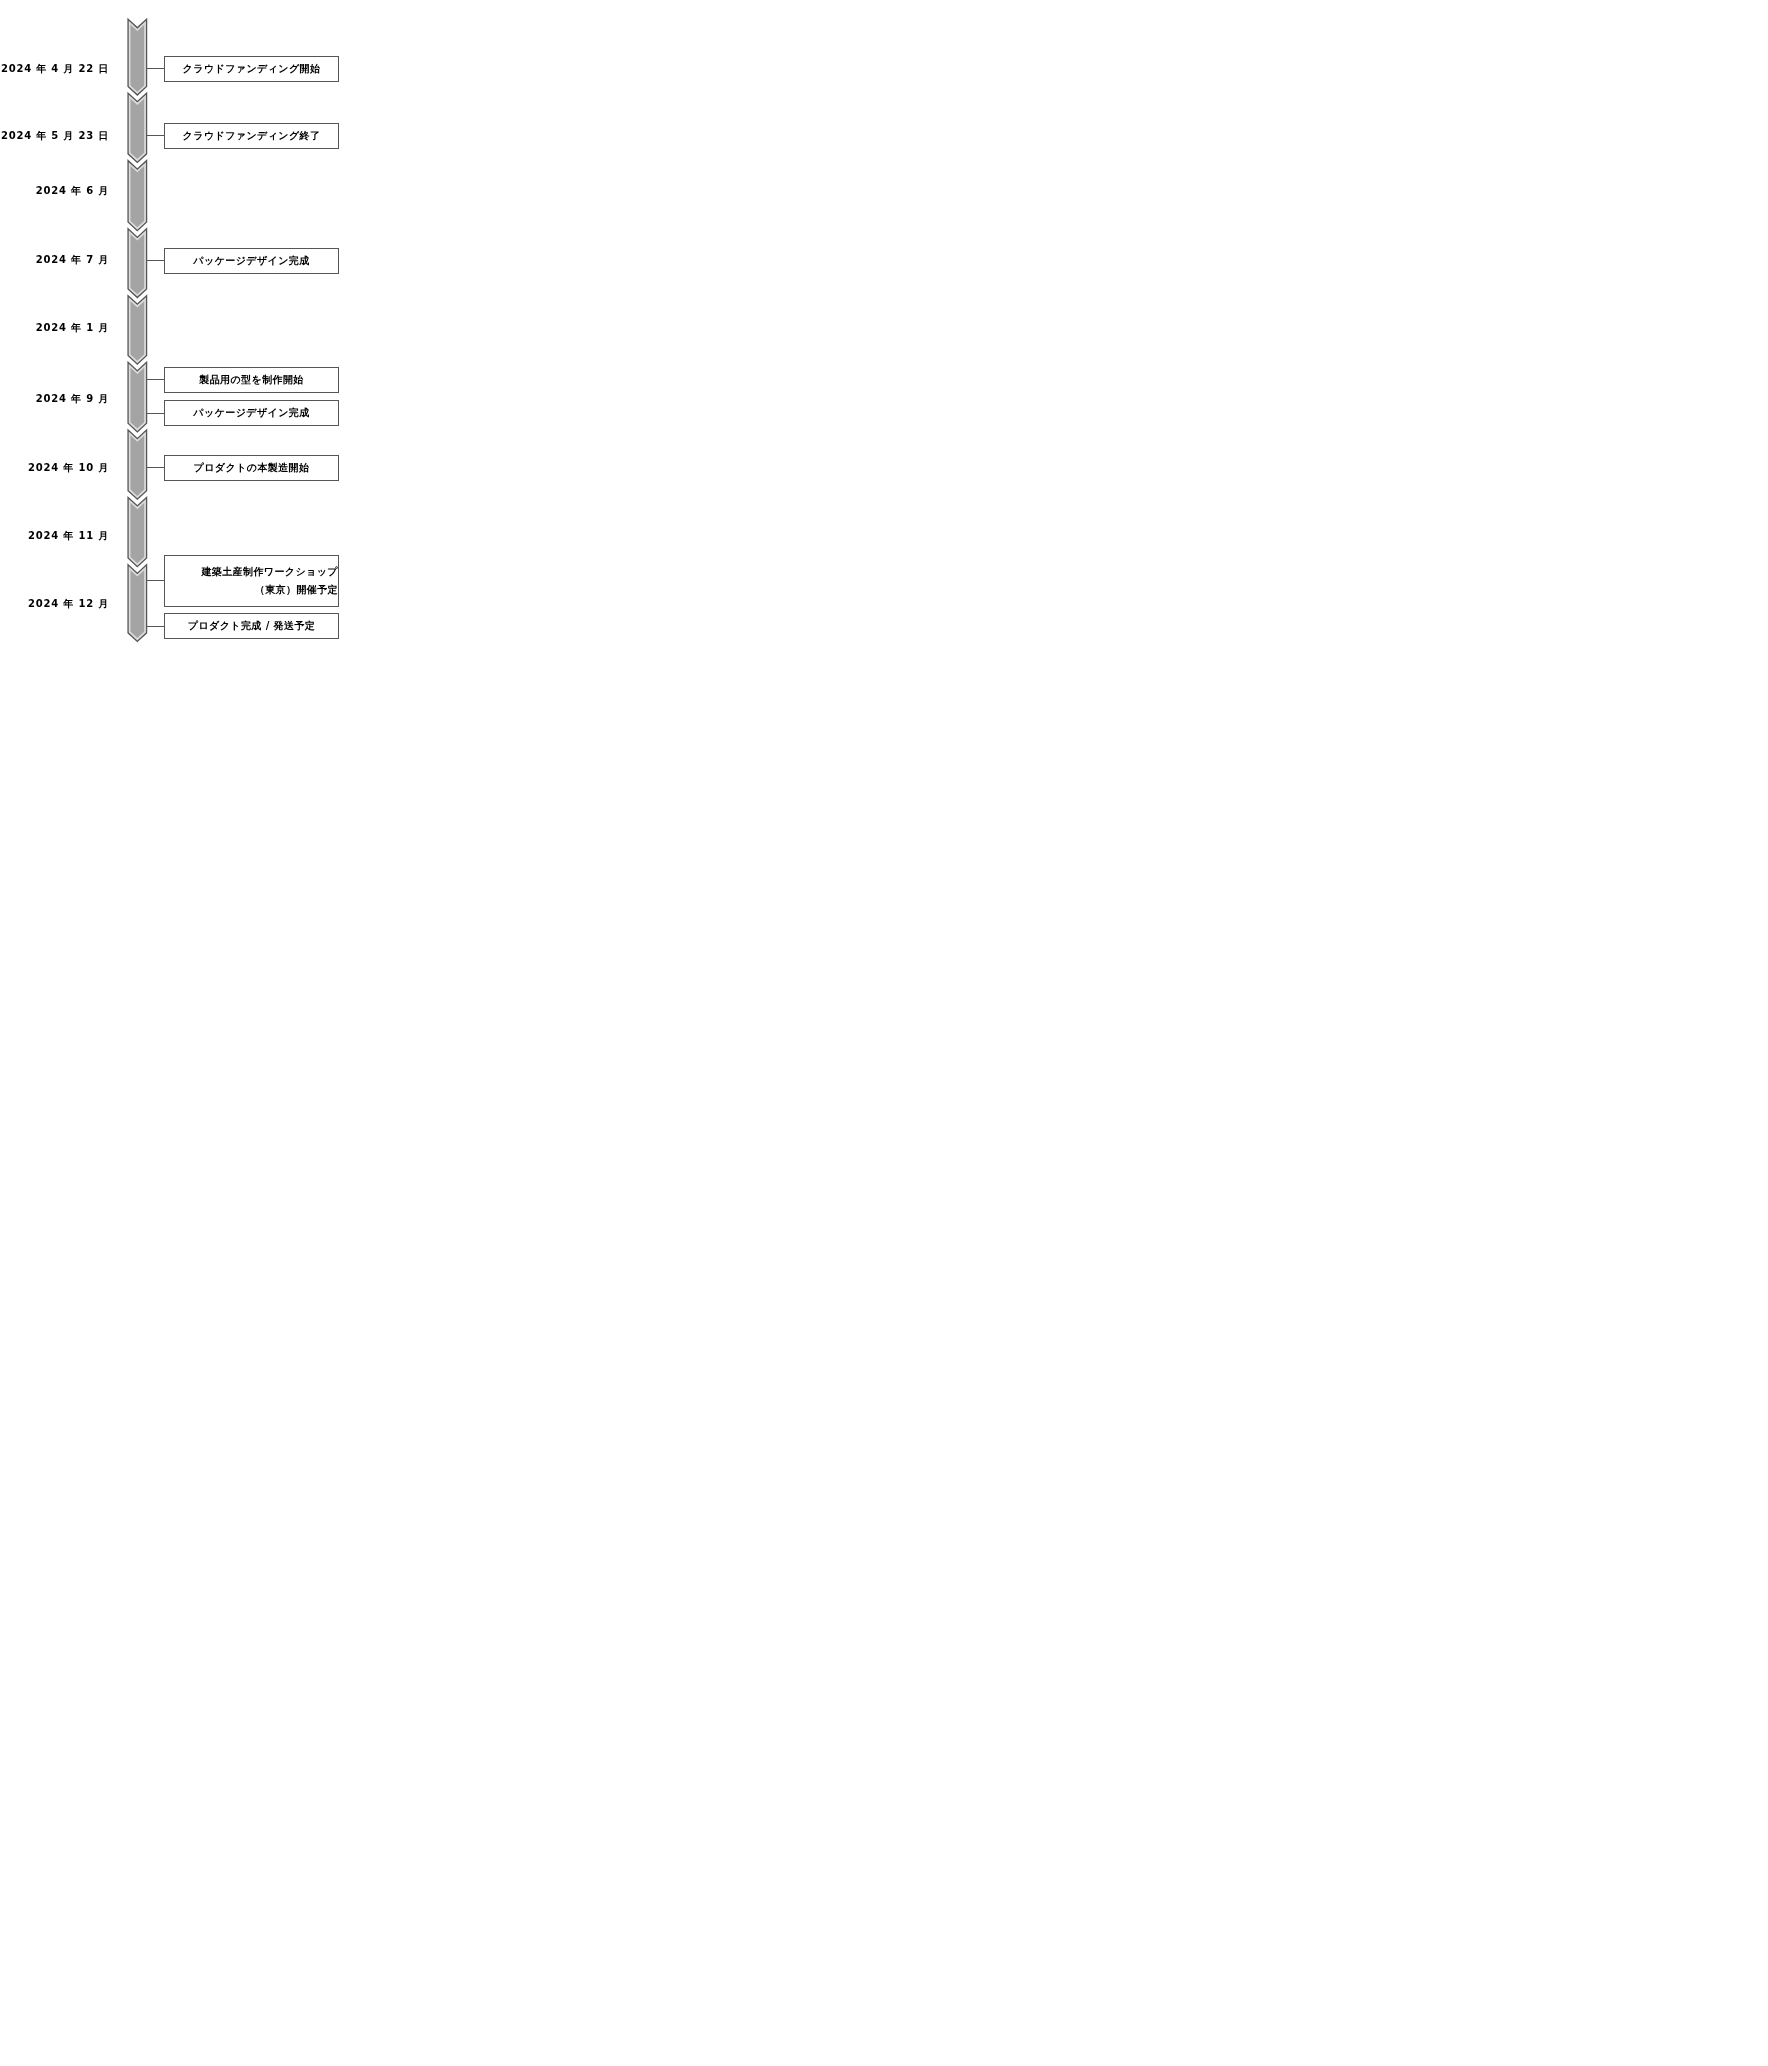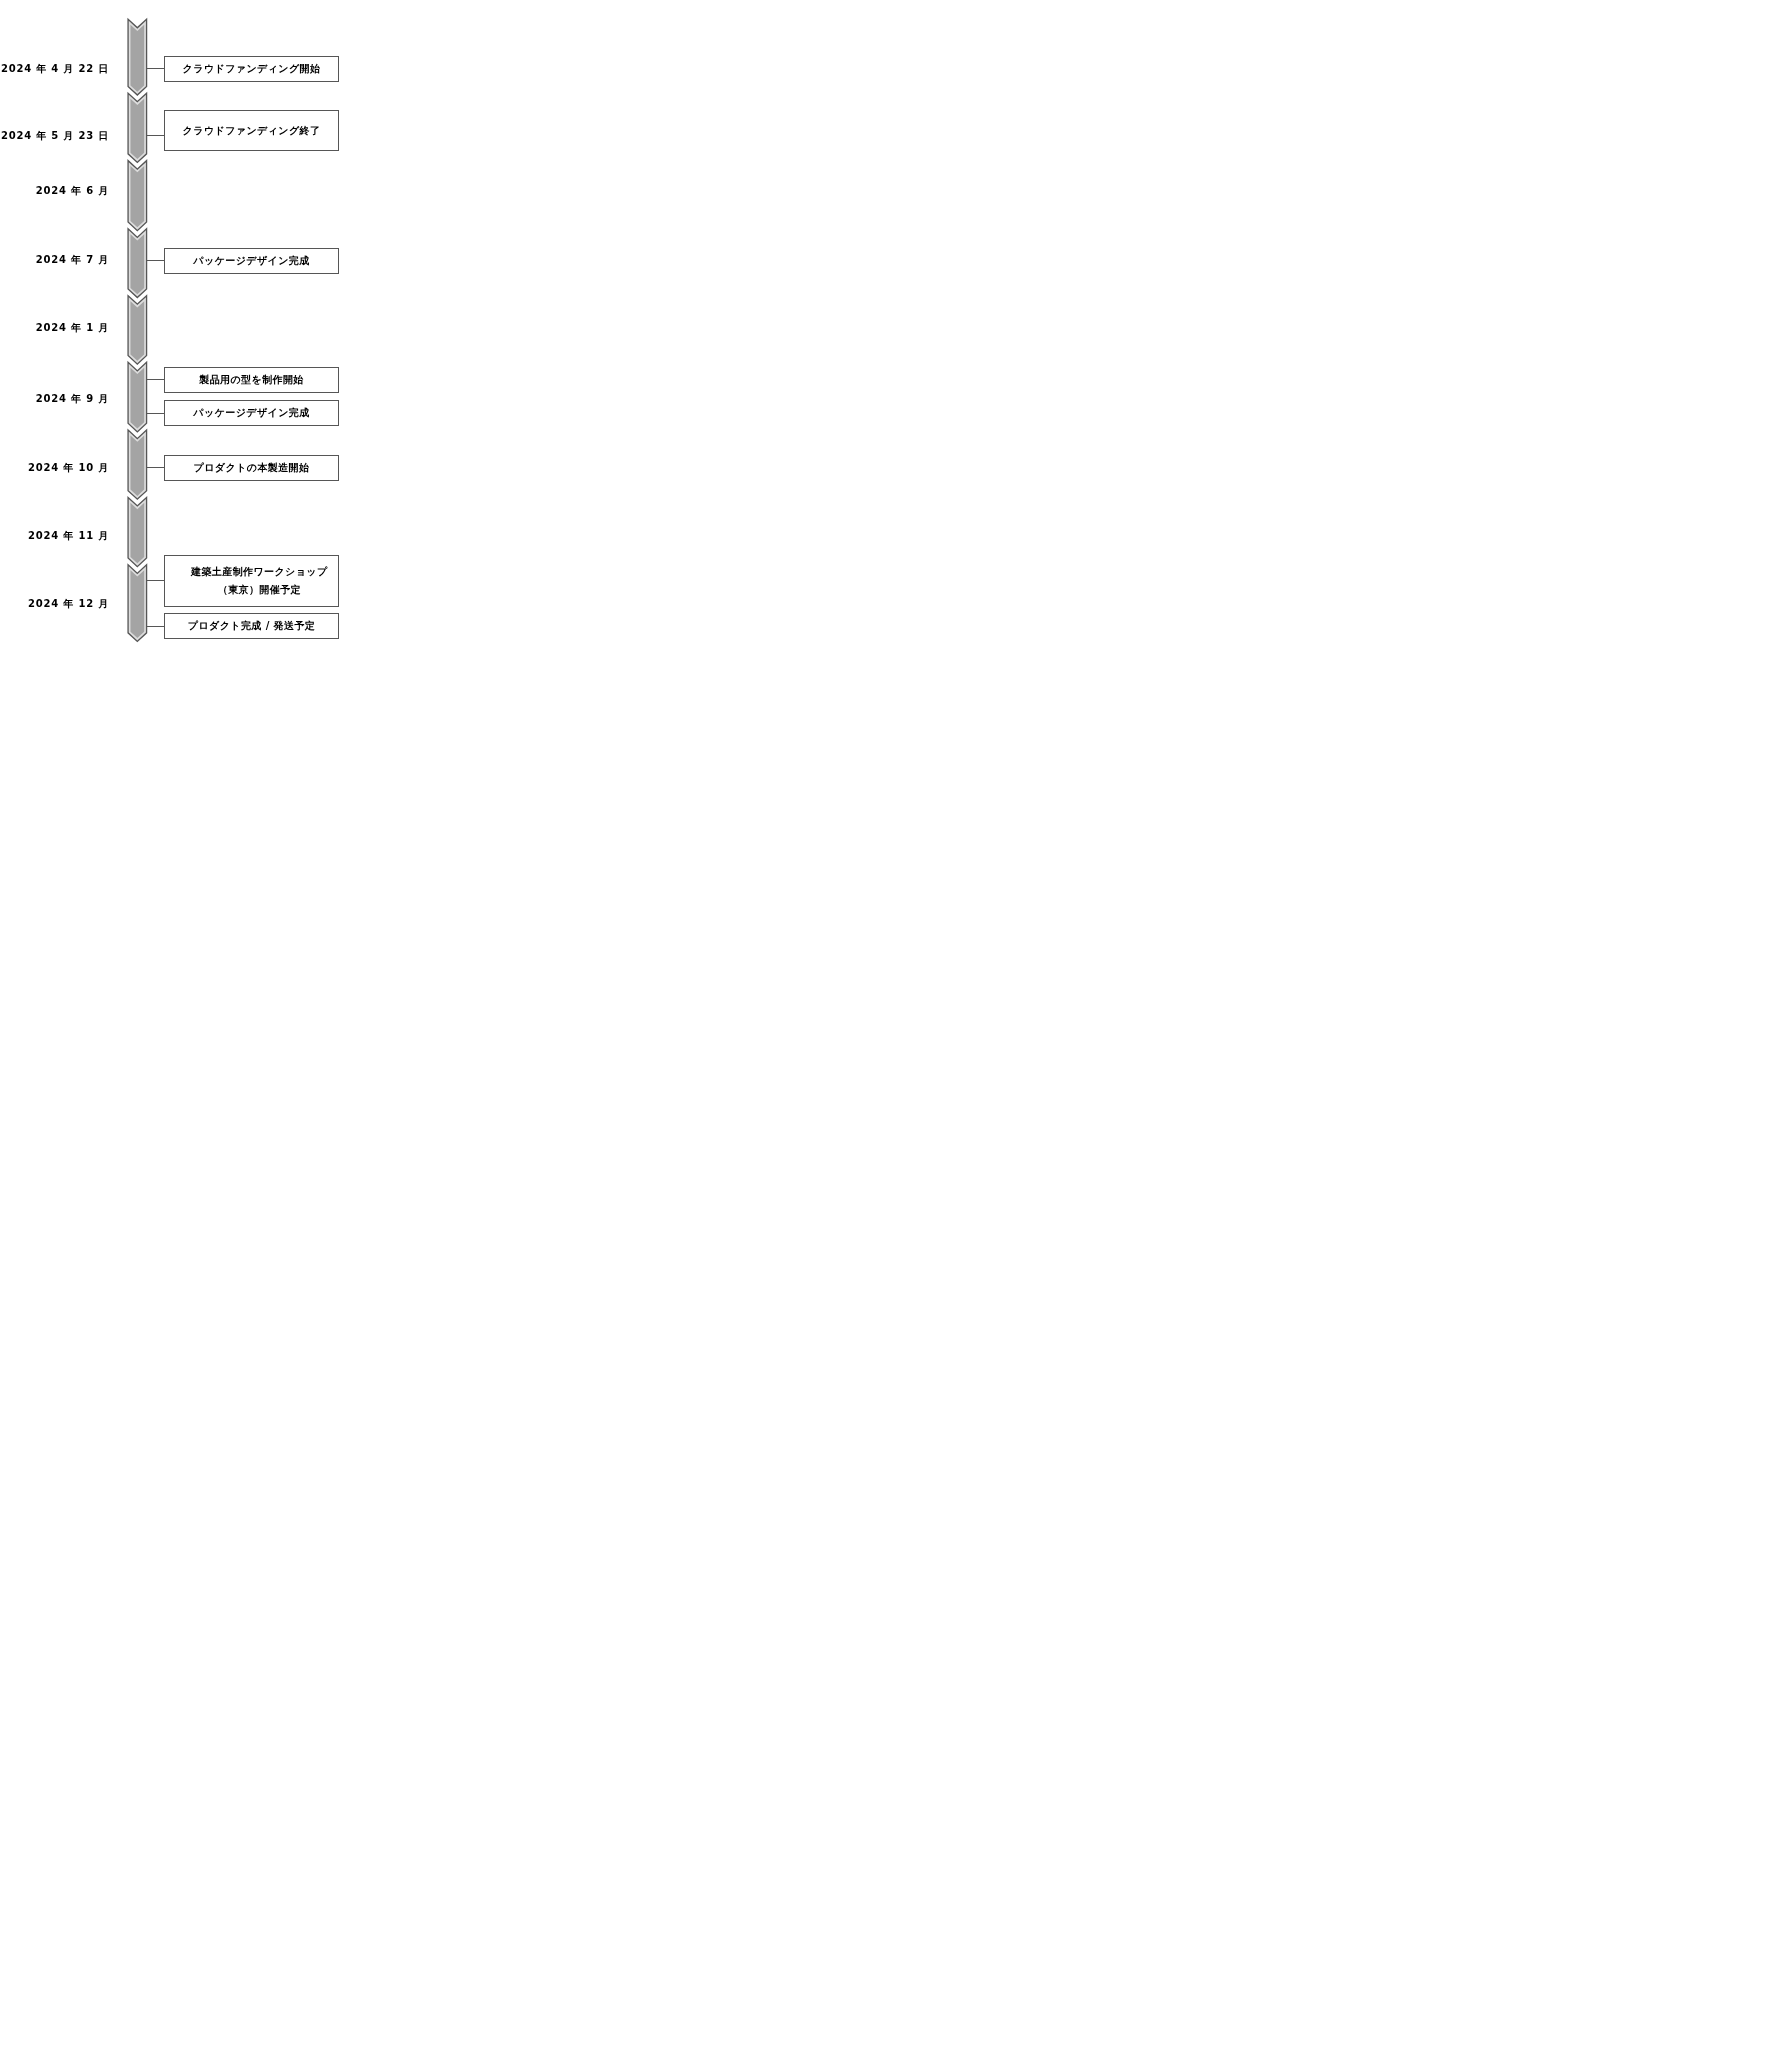--- a/index.html
+++ b/index.html
@@ -7,21 +7,21 @@
   .canvas{position:relative;width:354px;height:660px;background:#ffffff;overflow:hidden;}
   .chevron-svg{position:absolute;left:0;top:0;width:354px;height:660px;}
   .connector{position:absolute;left:145px;width:20px;height:1.2px;background:#565656;}
   .event-box{
     position:absolute;left:164px;width:175px;
     border:1px solid #565656;background:#ffffff;box-sizing:border-box;
     display:flex;align-items:center;justify-content:center;
     font-size:10px;font-weight:bold;color:#000;letter-spacing:0.4px;white-space:nowrap;
   }
   .event-box.two-line{
-    flex-direction:column;align-items:center;justify-content:center;
+    flex-direction:column;align-items:flex-end;justify-content:center;
     padding-left:15.7px;line-height:18px;
   }
   .date-label{
     position:absolute;right:245px;height:13.2px;line-height:13.2px;
     font-size:10px;font-weight:700;color:#000;letter-spacing:0.8px;
     white-space:nowrap;text-align:right;
   }
 </style>
 </head>
 <body>
@@ -71,21 +71,21 @@
   <div class="date-label" style="top:129px">2024 年 5 月 23 日</div>
   <div class="date-label" style="top:184px">2024 年 6 月</div>
   <div class="date-label" style="top:253px">2024 年 7 月</div>
   <div class="date-label" style="top:321px">2024 年 1 月</div>
   <div class="date-label" style="top:392px">2024 年 9 月</div>
   <div class="date-label" style="top:461px">2024 年 10 月</div>
   <div class="date-label" style="top:529px">2024 年 11 月</div>
   <div class="date-label" style="top:597px">2024 年 12 月</div>
 
   <div class="event-box" style="top:56px;height:26px">クラウドファンディング開始</div>
-  <div class="event-box" style="top:110px;height:41px">クラウドファンディング終了</div>
+  <div class="event-box" style="top:123px;height:26px">クラウドファンディング終了</div>
   <div class="event-box" style="top:248px;height:26px">パッケージデザイン完成</div>
   <div class="event-box" style="top:367px;height:26px">製品用の型を制作開始</div>
   <div class="event-box" style="top:400px;height:26.4px">パッケージデザイン完成</div>
   <div class="event-box" style="top:455px;height:26px">プロダクトの本製造開始</div>
   <div class="event-box two-line" style="top:555px;height:52px">
     <span>建築土産制作ワークショップ</span>
     <span>（東京）開催予定</span>
   </div>
   <div class="event-box" style="top:613px;height:26px">プロダクト完成 / 発送予定</div>
 

